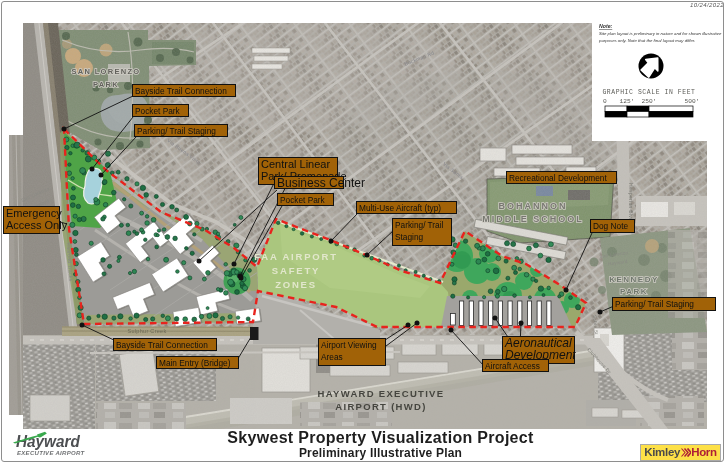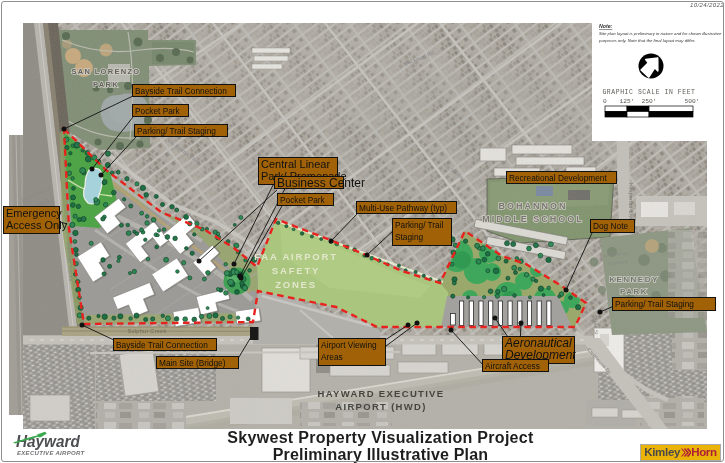--- a/index.html
+++ b/index.html
@@ -1,23 +1,23 @@
 <!DOCTYPE html>
 <html><head><meta charset="utf-8"><style>
 html,body{margin:0;padding:0;}
 body{width:725px;height:463px;position:relative;background:#ffffff;font-family:"Liberation Sans",sans-serif;overflow:hidden;}
 .frame{position:absolute;left:1px;top:1px;width:721px;height:459px;border:1px solid #8e8e8e;border-radius:3px;z-index:9;pointer-events:none;}
 svg.map{position:absolute;left:0;top:0;}
 .lbl{position:absolute;background:#a16207;border:1px solid #111;color:#111;line-height:12px;padding:0 2px;white-space:nowrap;z-index:5;box-sizing:content-box;}
 .date{position:absolute;right:1px;top:2px;font-size:6px;font-style:italic;color:#555;letter-spacing:0.4px;}
 .title1{position:absolute;left:0;right:0;top:429px;text-align:center;font-size:16px;font-weight:bold;color:#1e1e1e;letter-spacing:0.3px;padding-left:36px;}
-.title2{position:absolute;left:0;right:0;top:446px;text-align:center;font-size:16px;font-weight:bold;color:#1e1e1e;letter-spacing:0.2px;margin-left:36px;}
+.title2{position:absolute;left:0;right:0;top:446px;text-align:center;font-size:12px;font-weight:bold;color:#1e1e1e;letter-spacing:0.2px;margin-left:36px;}
 .hay{position:absolute;left:16px;top:432px;color:#4d4f52;font-size:17px;font-style:italic;font-weight:bold;transform:scaleX(0.9);transform-origin:left;}
 .hay2{position:absolute;left:17px;top:450px;color:#6f7173;font-size:6px;font-style:italic;font-weight:bold;letter-spacing:0.3px;}
-.kh{position:absolute;left:640px;top:444px;width:79px;height:15px;border:1px solid #aaa;background:#eab308;text-align:center;font-weight:bold;font-size:11.5px;line-height:15px;letter-spacing:-0.3px;}
+.kh{position:absolute;left:640px;top:444px;width:79px;height:15px;border:1px solid #aaa;background:#fde047;text-align:center;font-weight:bold;font-size:11.5px;line-height:15px;letter-spacing:-0.3px;}
 .kh .k{color:#4a4a4a;} .kh .h{color:#ae1e37;} .kh svg{display:inline-block;vertical-align:-1px;}
 </style></head><body>
 
 <div class="frame"></div>
 
 <div class="date">10/24/2022</div>
 
 <svg class="map" width="725" height="463" viewBox="0 0 725 463">
 <defs>
 <clipPath id="photo">
@@ -718,28 +718,28 @@
 <rect x="649" y="111.5" width="44" height="5.5" fill="#000"></rect>
 </g>
 </g>
 </svg>
 <div class="lbl" style="left:132px;top:84px;width:98px;height:11px;font-size:8.3px;">Bayside Trail Connection</div>
 <div class="lbl" style="left:132px;top:104px;width:51px;height:11px;font-size:8.3px;">Pocket Park</div>
 <div class="lbl" style="left:134px;top:124px;width:88px;height:11px;font-size:8.3px;">Parking/ Trail Staging</div>
 <div class="lbl" style="left:258px;top:157px;width:74px;height:26px;font-size:11px;">Central Linear<br>Park/ Promenade</div>
 <div class="lbl" style="left:274px;top:176px;width:64px;height:11px;font-size:12px;">Business Center</div>
 <div class="lbl" style="left:277px;top:193px;width:51px;height:11px;font-size:8.3px;">Pocket Park</div>
-<div class="lbl" style="left:356px;top:201px;width:95px;height:11px;font-size:8.3px;">Multi-Use Pathway (typ)</div>
+<div class="lbl" style="left:356px;top:201px;width:95px;height:11px;font-size:8.3px;">Multi-Use Aircraft (typ)</div>
 <div class="lbl" style="left:392px;top:218px;width:54px;height:26px;font-size:8.3px;">Parking/ Trail<br>Staging</div>
 <div class="lbl" style="left:506px;top:171px;width:105px;height:11px;font-size:8.3px;">Recreational Development</div>
 <div class="lbl" style="left:590px;top:219px;width:39px;height:12px;font-size:8.3px;">Dog Note</div>
 <div class="lbl" style="left:612px;top:297px;width:98px;height:12px;font-size:8.3px;">Parking/ Trail Staging</div>
 <div class="lbl" style="left:3px;top:206px;width:51px;height:26px;font-size:11px;">Emergency<br>Access Only</div>
 <div class="lbl" style="left:113px;top:338px;width:98px;height:11px;font-size:8.3px;">Bayside Trail Connection</div>
-<div class="lbl" style="left:156px;top:356px;width:77px;height:11px;font-size:8.3px;">Main Site (Bridge)</div>
+<div class="lbl" style="left:156px;top:356px;width:77px;height:11px;font-size:8.3px;">Main Entry (Bridge)</div>
 <div class="lbl" style="left:318px;top:338px;width:62px;height:26px;font-size:8.3px;">Airport Viewing<br>Areas</div>
 <div class="lbl" style="left:502px;top:336px;width:67px;height:26px;font-size:12px;font-style:italic;">Aeronautical<br>Development</div>
 <div class="lbl" style="left:482px;top:359px;width:61px;height:11px;font-size:8.3px;">Aircraft Access</div>
 
 <div class="title1">Skywest Property Visualization Project</div>
 <div class="title2">Preliminary Illustrative Plan</div>
 
 <div class="hay">Hayward</div>
 <div class="hay2">EXECUTIVE AIRPORT</div>
 

